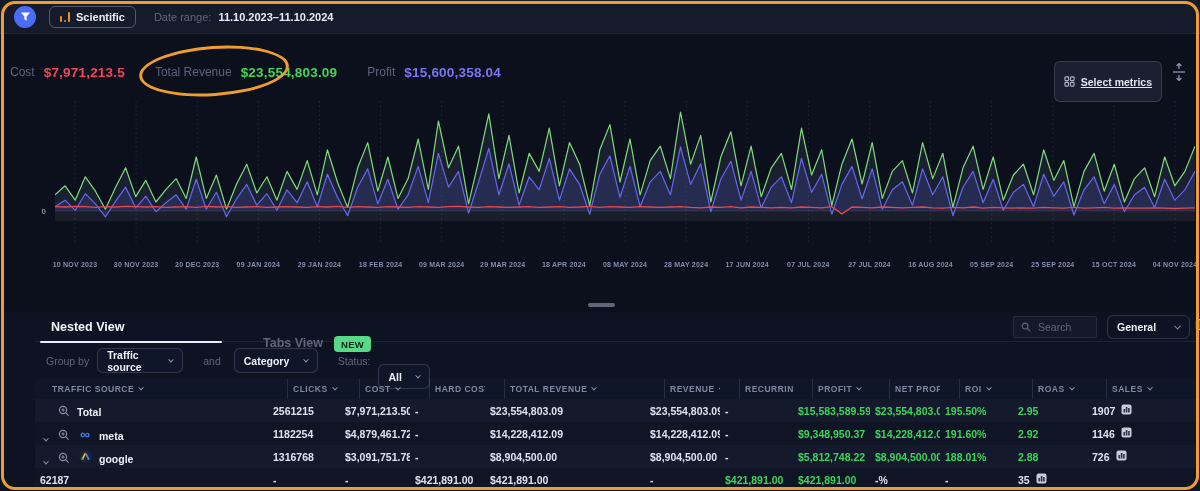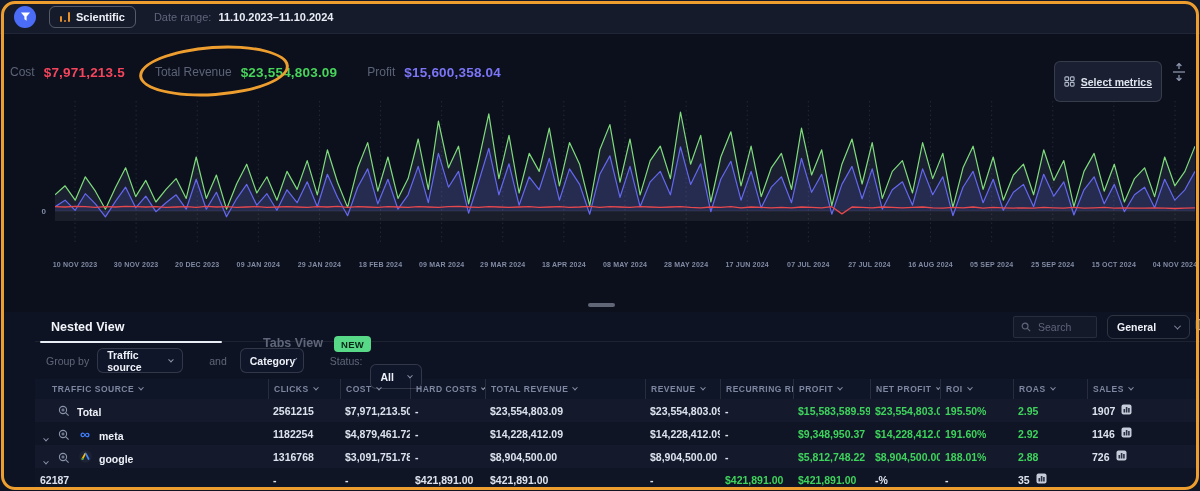--- a/index.html
+++ b/index.html
@@ -54,28 +54,28 @@
 
   .searchbox { position:absolute; left:978px; top:4px; width:84px; height:22px; background:#131929; border:1px solid rgba(255,255,255,.09); border-radius:2px; display:flex; align-items:center; gap:5px; padding:0 7px; }
   .searchbox input { background:transparent; border:none; outline:none; width:52px; font-size:10.5px; color:#dfe4ee; font-family:"Liberation Sans",sans-serif; }
   .searchbox input::placeholder { color:#5f6679; }
   .gen-select { position:absolute; left:1072px; top:3px; width:83px; height:24px; border:1px solid rgba(255,255,255,.14); border-radius:6px; display:flex; align-items:center; justify-content:space-between; padding:0 9px; font-size:10.5px; font-weight:700; color:#eef1f8; cursor:pointer; }
   .columns-btn { position:absolute; left:1160px; top:6px; display:flex; align-items:center; gap:6px; font-size:10.5px; font-weight:700; color:#dfe4ee; cursor:pointer; white-space:nowrap; }
 
   .filterrow { height:37px; display:flex; align-items:center; padding-left:11px; gap:8px; font-size:10.5px; }
   .filterrow .flab { color:#5f6679; }
   .fselect { height:25px; border:1px solid rgba(255,255,255,.15); border-radius:6px; display:flex; align-items:center; justify-content:space-between; padding:0 9px; font-size:10.5px; font-weight:700; color:#eef1f8; cursor:pointer; background:#10162a; }
-  .w-traffic { width:86px; } .w-cat { width:64px; margin-left:5px; } .w-all { width:52px;margin-top:32px; }
-  .gap-l { margin-left:18px; }
+  .w-traffic { width:86px; } .w-cat { width:84px; margin-left:5px; } .w-all { width:52px;margin-top:32px; }
+  .gap-l { margin-left:12px; }
 
   
   .grid { display:grid; grid-template-columns:233px 72px 70px 75px 160px 75px 73px 77px 70px 73px 74px 1fr; align-items:center; }
   .thead { height:20px; background:#0f1627; font-size:8.5px; font-weight:700; color:#7e87a1; letter-spacing:.5px; }
   .th { display:flex; align-items:center; gap:5px; padding-left:5px; height:100%; white-space:nowrap; overflow:hidden; }
-  .th + .th { border-left:1px solid rgba(255,255,255,.10); }
+  .th + .th { border-left:1px solid rgba(255,255,255,.10);margin-left:19px; }
   .th:first-child { padding-left:17px; }
 
   .trow { height:23px; font-size:10.5px; font-weight:600; color:#dde2ee; }
   .trow.even { background:#141a2c; }
   .trow.odd  { background:#0f1524; }
   .td { padding-left:5px; white-space:nowrap; overflow:hidden; }
   .td.green { color:#3ed35c; }
   .namecell { display:flex; align-items:flex-end; gap:6px; padding-left:6px; }
   .expand { width:10px; display:flex; justify-content:center; flex:0 0 auto; cursor:pointer; }
   .drill { width:14px; height:14px; flex:0 0 auto; display:flex; align-items:center; justify-content:center; cursor:pointer; }

